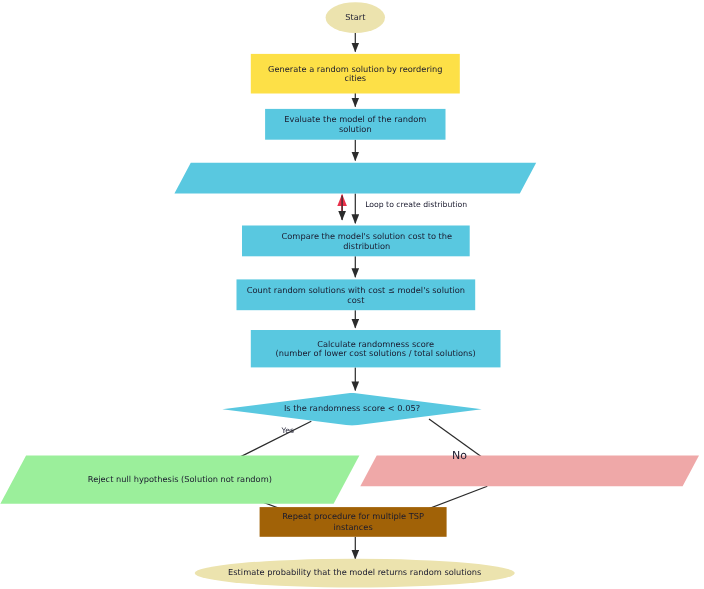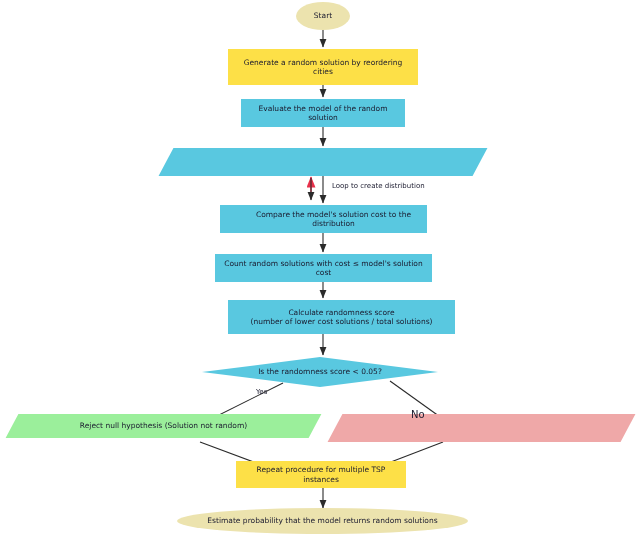--- a/index.html
+++ b/index.html
@@ -145,30 +145,30 @@
 <div class="node shape-rect" style="left:228px;top:300px;width:227px;height:34px;background:#59c8e0;font-size:7.5px;">
   <span class="node-label">Calculate randomness score
 (number of lower cost solutions / total solutions)</span>
 </div>
 
 <div class="node shape-diamond" style="left:202px;top:357px;width:236px;height:30px;font-size:7.5px;">
   <span class="dia-bg" style="background:#59c8e0;"></span>
   <span class="node-label">Is the randomness score &lt; 0.05?</span>
 </div>
 
-<div class="node shape-parallelogram" style="left:12px;top:414px;width:303px;height:24px;font-size:7.5px;">
+<div class="node shape-parallelogram" style="left:12px;top:414px;width:303px;height:44px;font-size:7.5px;">
   <span class="plg-bg" style="background:#9bef9b;"></span>
   <span class="node-label">Reject null hypothesis (Solution not random)</span>
 </div>
 
 <div class="node shape-parallelogram" style="left:335px;top:414px;width:293px;height:28px;font-size:7.5px;">
   <span class="plg-bg" style="background:#efa8a8;"></span>
 </div>
 
-<div class="node shape-rect" style="left:236px;top:461px;width:170px;height:27px;background:#fde047;font-size:7.5px;">
+<div class="node shape-rect" style="left:236px;top:461px;width:170px;height:27px;background:#a16207;font-size:7.5px;">
   <span class="node-label">Repeat procedure for multiple TSP instances</span>
 </div>
 
 <div class="node shape-ellipse" style="left:177px;top:508px;width:291px;height:26px;background:#ece3ae;font-size:7.5px;">
   <span class="node-label">Estimate probability that the model returns random solutions</span>
 </div>
 
 <span class="edge-label" style="left:332px;top:182px;font-size:7px;">Loop to create distribution</span>
 <span class="edge-label" style="left:256px;top:388px;font-size:7px;">Yes</span>
 <span class="edge-label" style="left:411px;top:386px;font-size:10px;margin-top:23px;">No</span>

